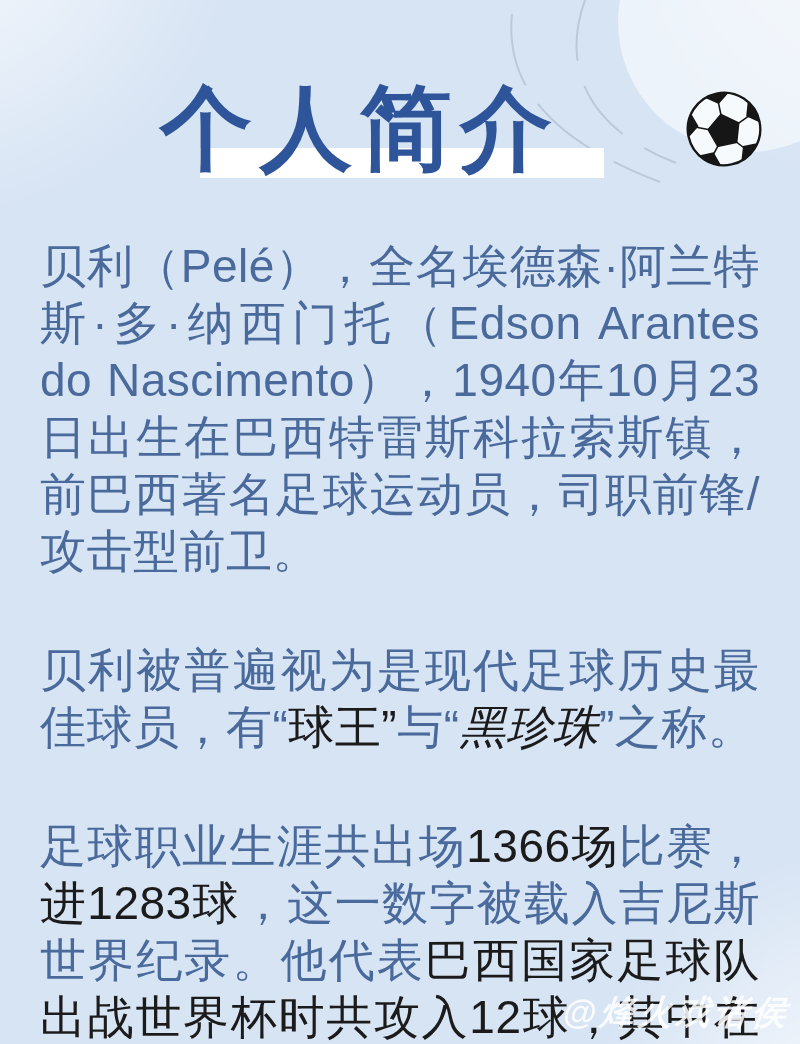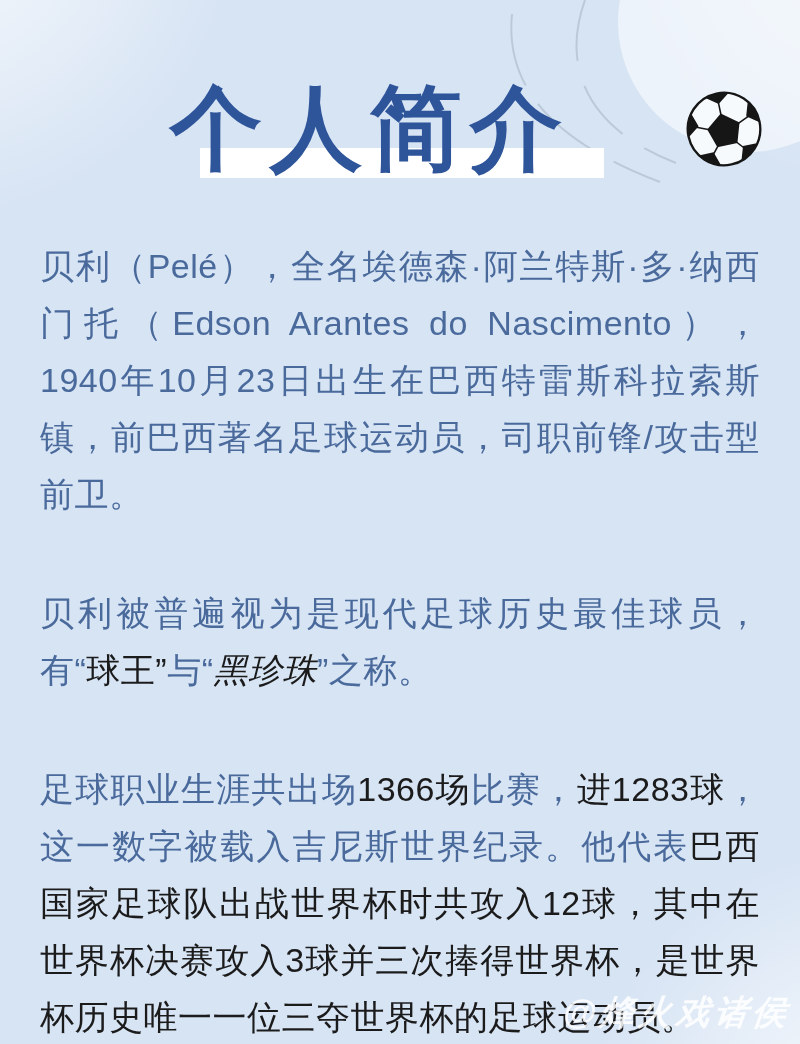--- a/index.html
+++ b/index.html
@@ -20,34 +20,34 @@
     width:260px;height:260px;border-radius:50%;
     background:rgba(255,255,255,.55);
   }
   svg.arcs{position:absolute;left:0;top:0;width:800px;height:1044px;pointer-events:none;}
 
   .title-band{
     position:absolute;left:200px;top:148px;width:404px;height:30px;
     background:#ffffff;
   }
   .page-title{
-    position:absolute;left:10px;top:82px;width:720px;margin:0;
+    position:absolute;left:0;top:82px;width:720px;margin:0;
     text-align:center;
     font-size:92px;line-height:92px;font-weight:bold;
     letter-spacing:8px;
     color:#2e549a;
     font-family:"Liberation Sans","DejaVu Sans",sans-serif;
   }
   .ball{position:absolute;left:682px;top:90px;width:84px;height:78px;}
   .ball svg{width:100%;height:100%;}
 
   .content{position:absolute;left:40px;top:238px;width:720px;}
   .para{
     margin:0 0 62px 0;
-    font-size:34px;line-height:57px;
+    font-size:46px;line-height:57px;
     letter-spacing:0.5px;
     text-align:justify;
     font-weight:500;
   }
   .para:last-child{margin-bottom:0;}
   .run-blue{color:#4a6a9c;}
   .run-black{color:#1b1b1b;}
 
   .watermark{
     position:absolute;right:10px;bottom:8px;

